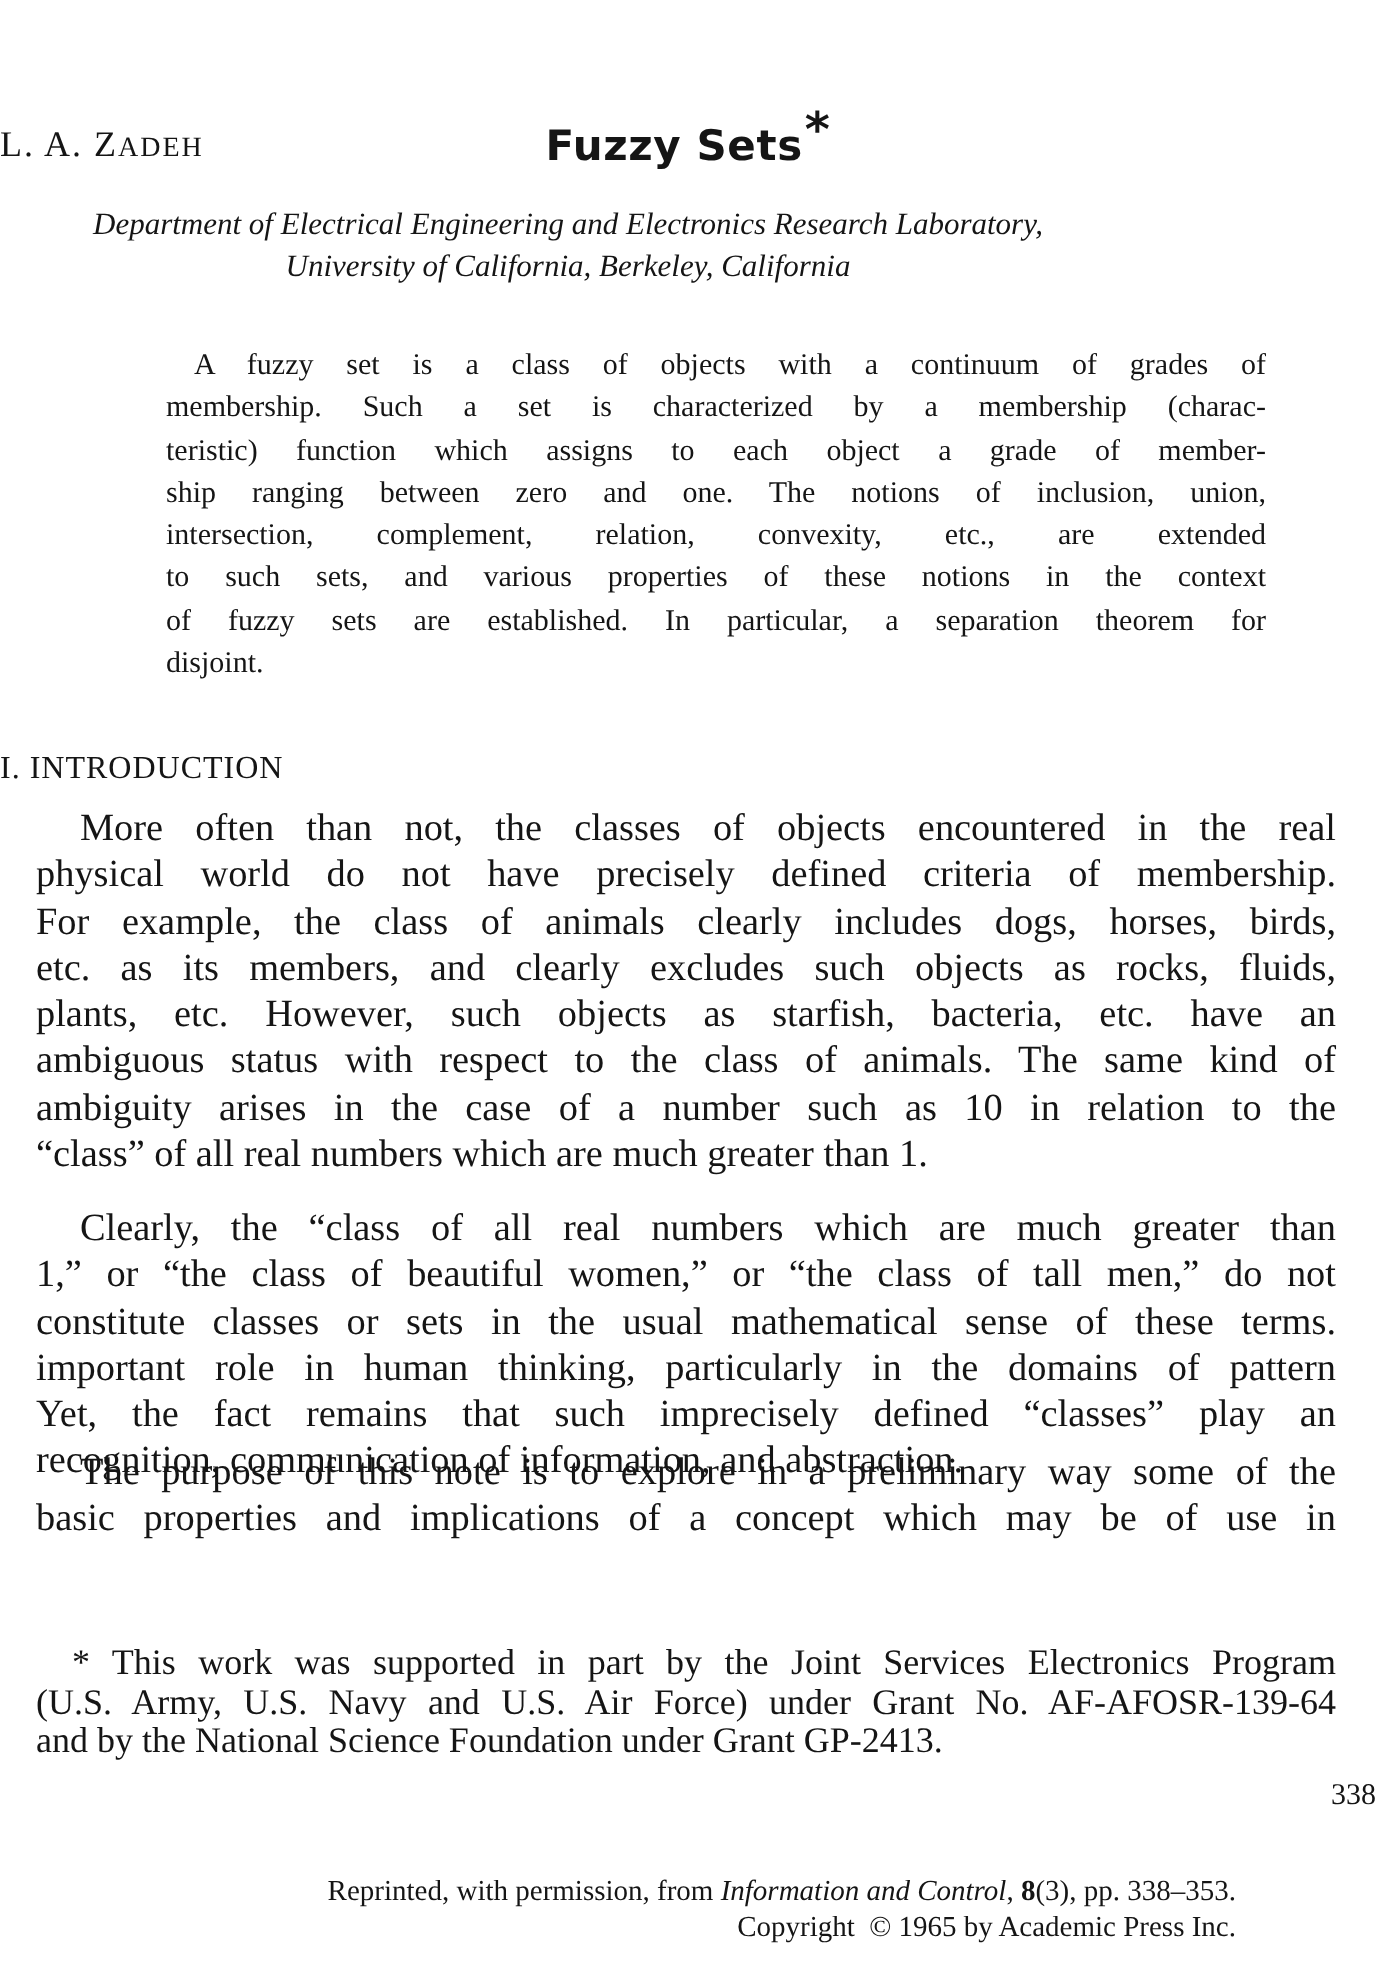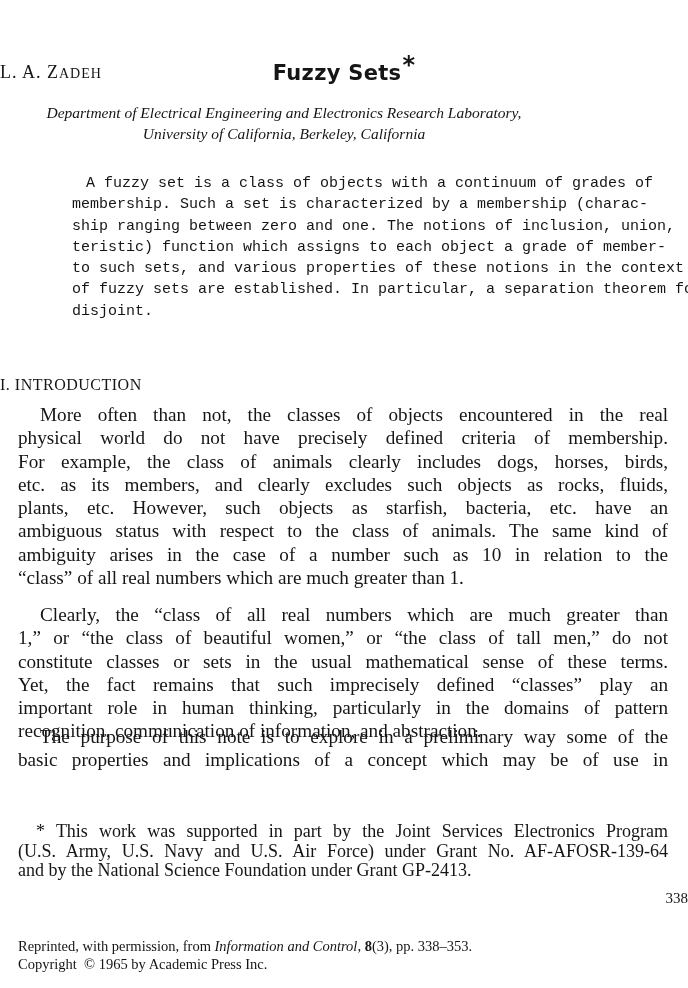--- a/index.html
+++ b/index.html
@@ -18,22 +18,22 @@
   .author {
     top: 62px; left: 0; width: 688px; text-align: left;
     font-family: "Liberation Serif", serif; font-size: 18px; letter-spacing: 1px;
   }
   .author .sc { font-size: 14px; }
   .affil {
     top: 102px; left: 0; width: 568px; text-align: center;
     font-family: "Liberation Serif", serif; font-style: italic; font-size: 15.5px; line-height: 21px;
   }
   .abstract {
-    top: 173px; left: 72px; width: 550px;
-    font-family: Liberation Mono, monospace; font-size: 15px; line-height: 21.3px;
+    top: 173px; left: 83px; width: 550px;
+    font-family: Liberation Serif, serif; font-size: 15px; line-height: 21.3px;
   }
   .line { white-space: nowrap; display: block; text-align: justify; text-align-last: justify; }
   .line.last { text-align-last: left; }
   .section {
     top: 376px; left: 0; width: 688px; 
     font-family: "Liberation Serif", serif; font-size: 16px; letter-spacing: 0.5px;
   }
   .body {
     left: 18px; width: 650px;
     font-family: "Liberation Serif", serif; font-size: 19.2px; line-height: 23.3px;
@@ -46,42 +46,43 @@
     top: 822px; left: 18px; width: 650px;
     font-family: "Liberation Serif", serif; font-size: 18px; line-height: 19.5px;
   }
   .footnote .indent { padding-left: 18px; }
   .pagenum {
     top: 890px; left: 0; width: 688px; text-align: right;
     font-family: "Liberation Serif", serif; font-size: 15px;
   }
   .reprint {
     top: 937px; left: 18px; width: 600px;
-    font-family: "Liberation Serif", serif; font-size: 14.5px; line-height: 18px;
+    font-family: "Liberation Serif", serif; font-size: 14.5px; line-height: 18px; text-align: right;
   }
   .reprint i { font-style: italic; }
   .reprint b { font-weight: bold; }
 </style>
 </head>
 <body>
 
 <div class="abs title"><span>Fuzzy Sets</span><span class="star">*</span></div>
 
 <div class="abs author"><span>L. A. Z</span><span class="sc">ADEH</span></div>
 
 <div class="abs affil">
   <div>Department of Electrical Engineering and Electronics Research Laboratory,</div>
   <div>University of California, Berkeley, California</div>
 </div>
 
 <div class="abs abstract">
   <span class="line indent" style="padding-left:14px">A fuzzy set is a class of objects with a continuum of grades of</span>
   <span class="line">membership. Such a set is characterized by a membership (charac-</span>
+  <span class="line">teristic) function which assigns to each object a grade of member-</span>
   <span class="line">ship ranging between zero and one. The notions of inclusion, union,</span>
-  <span class="line">teristic) function which assigns to each object a grade of member-</span>
+  <span class="line">intersection, complement, relation, convexity, etc., are extended</span>
   <span class="line">to such sets, and various properties of these notions in the context</span>
   <span class="line">of fuzzy sets are established. In particular, a separation theorem for</span>
   <span class="line last">disjoint.</span>
 </div>
 
 <div class="abs section">I. INTRODUCTION</div>
 
 <div class="abs body p1">
   <span class="line indent">More often than not, the classes of objects encountered in the real</span>
   <span class="line">physical world do not have precisely defined criteria of membership.</span>
@@ -90,22 +91,22 @@
   <span class="line">plants, etc. However, such objects as starfish, bacteria, etc. have an</span>
   <span class="line">ambiguous status with respect to the class of animals. The same kind of</span>
   <span class="line">ambiguity arises in the case of a number such as 10 in relation to the</span>
   <span class="line last">“class” of all real numbers which are much greater than 1.</span>
 </div>
 
 <div class="abs body p2">
   <span class="line indent">Clearly, the “class of all real numbers which are much greater than</span>
   <span class="line">1,” or “the class of beautiful women,” or “the class of tall men,” do not</span>
   <span class="line">constitute classes or sets in the usual mathematical sense of these terms.</span>
+  <span class="line">important role in human thinking, particularly in the domains of pattern</span>
   <span class="line">Yet, the fact remains that such imprecisely defined “classes” play an</span>
-  <span class="line">important role in human thinking, particularly in the domains of pattern</span>
   <span class="line last">recognition, communication of information, and abstraction.</span>
 </div>
 
 <div class="abs body p3">
   <span class="line indent">The purpose of this note is to explore in a preliminary way some of the</span>
   <span class="line">basic properties and implications of a concept which may be of use in</span>
 </div>
 
 <div class="abs footnote">
   <span class="line indent">* This work was supported in part by the Joint Services Electronics Program</span>

